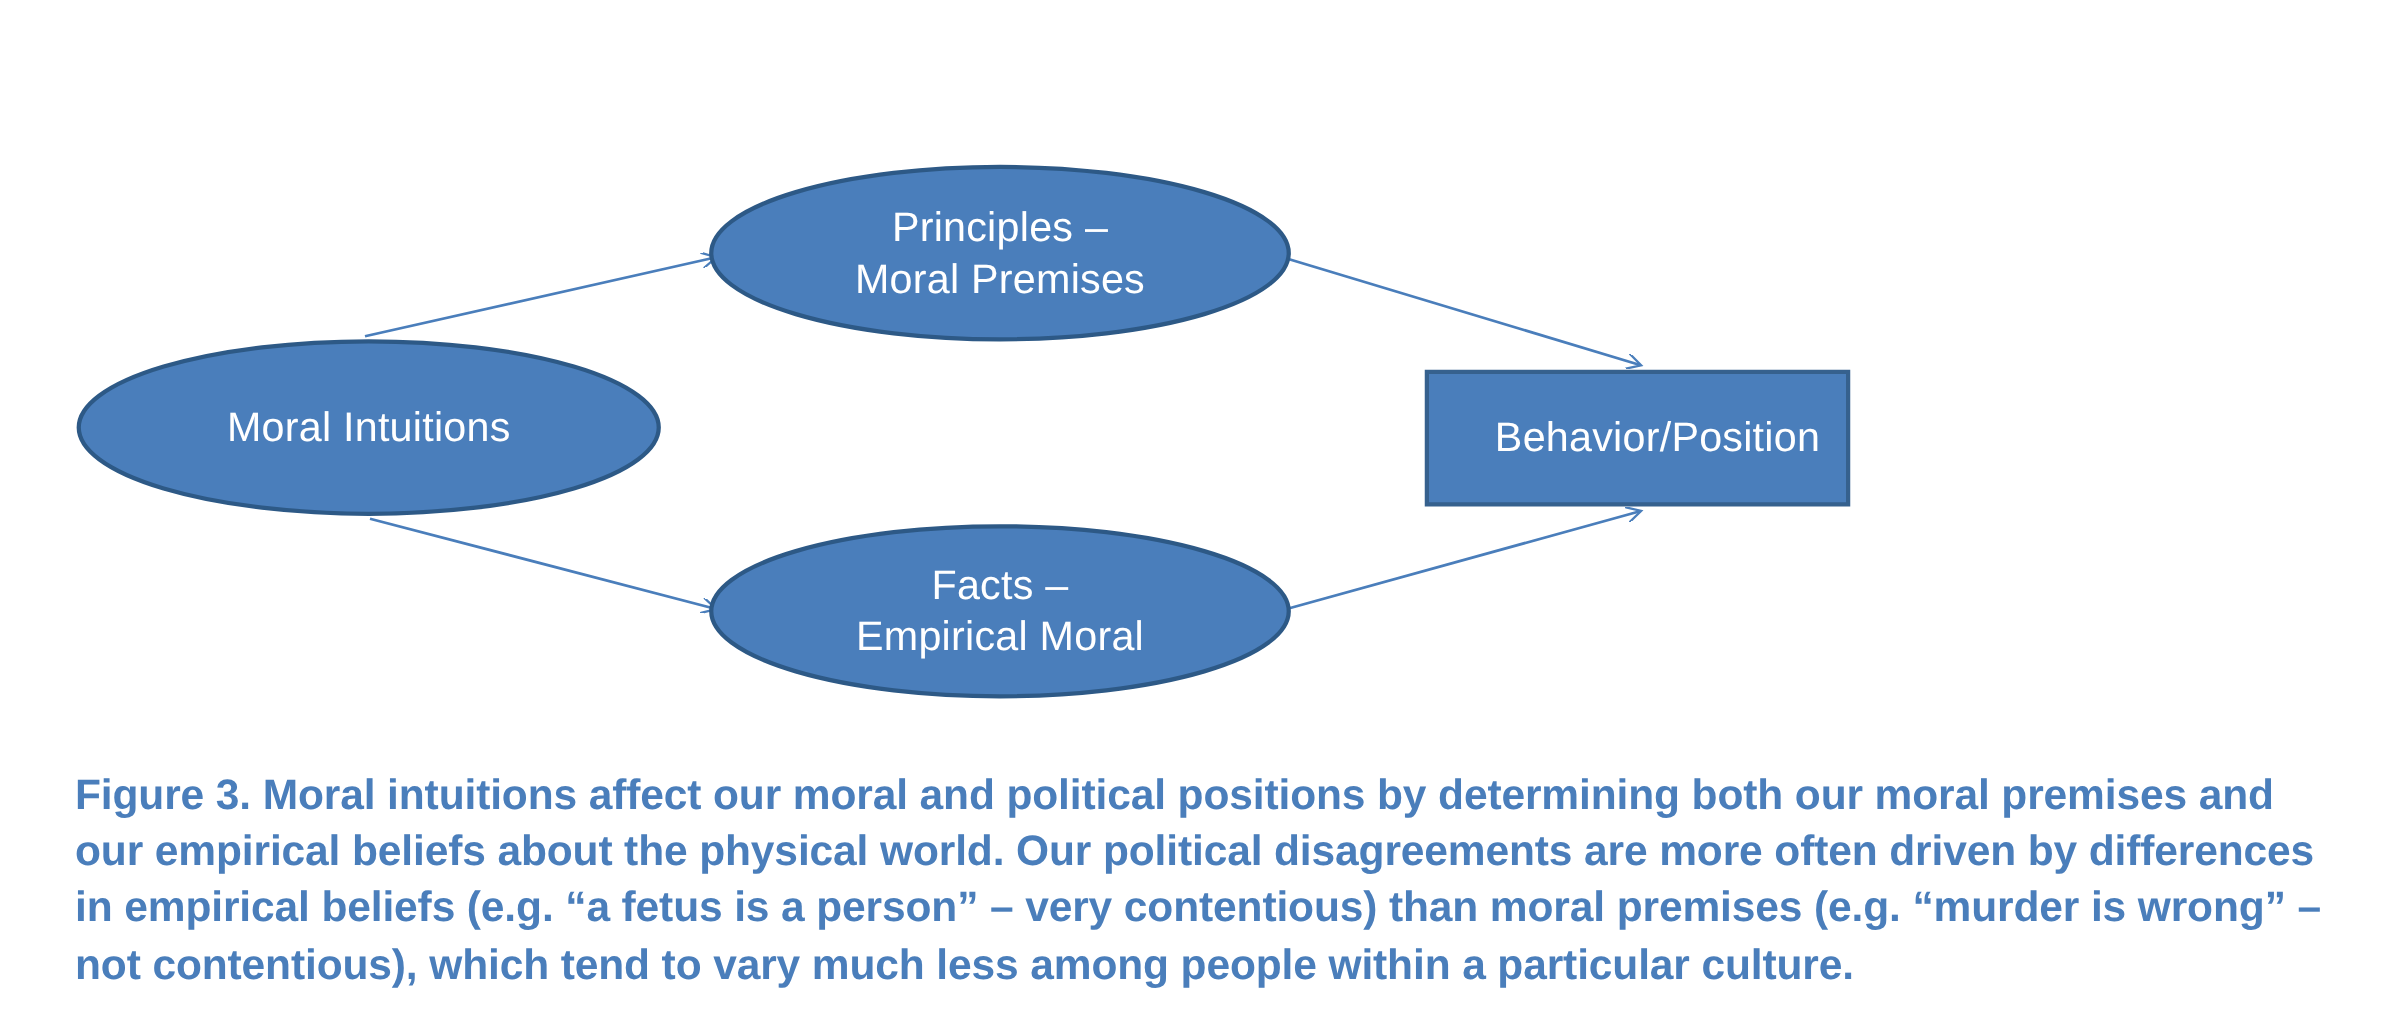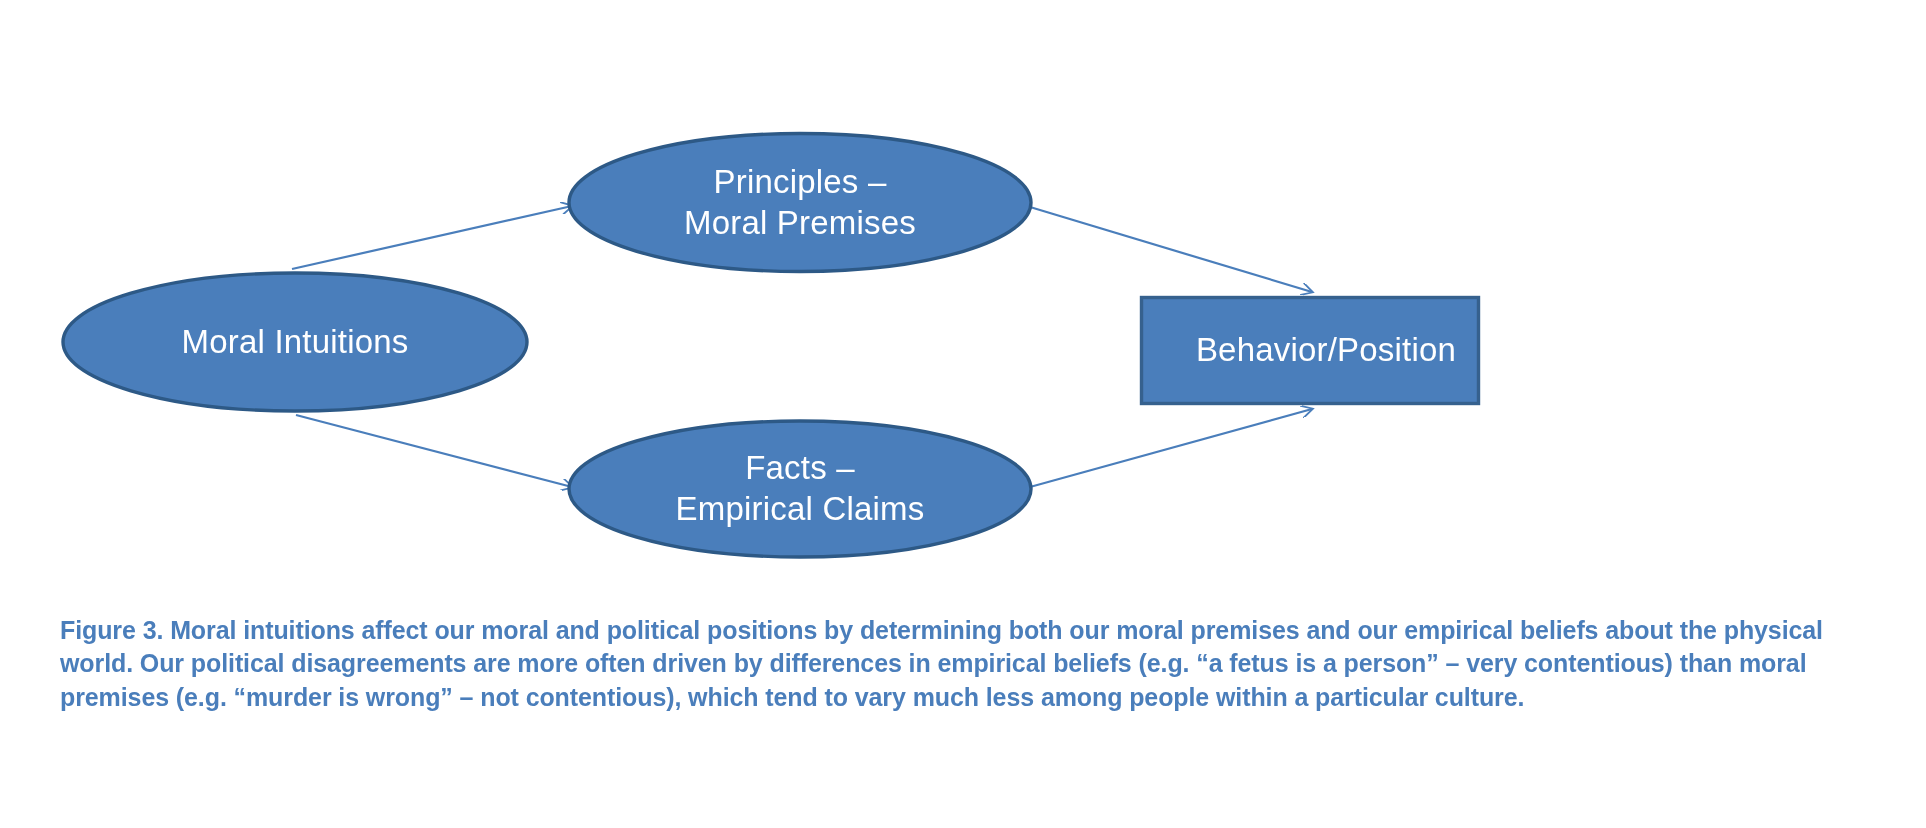--- a/index.html
+++ b/index.html
@@ -56,21 +56,21 @@
     left: 1140px; top: 296px; width: 372px; height: 109px;
   }
   #caption {
     position: absolute;
     left: 60px;
     top: 614px;
     width: 1810px;
     color: #4a7ebb;
     font-family: "Liberation Sans", sans-serif;
     font-weight: bold;
-    font-size: 25px;
+    font-size: 34px;
     line-height: 1.33;
     letter-spacing: -0.1px;
   }
 </style>
 </head>
 <body>
 
 <div id="page">
 
   <svg id="diagram-canvas" viewBox="0 0 1926 600" xmlns="http://www.w3.org/2000/svg">
@@ -95,19 +95,19 @@
       <rect x="1141.5" y="297.5" width="337" height="106" fill="#4a7ebb" stroke="#36618e" stroke-width="3.4"></rect>
     </g>
   </svg>
 
   <div class="node-label" id="label-moral-intuitions">Moral Intuitions</div>
 
   <div class="node-label" id="label-principles">Principles –
 Moral Premises</div>
 
   <div class="node-label" id="label-facts">Facts –
-Empirical Claims</div>
+Empirical Moral</div>
 
   <div class="node-label" id="label-behavior">Behavior/Position</div>
 
   <div id="caption">Figure 3. Moral intuitions affect our moral and political positions by determining both our moral premises and our empirical beliefs about the physical world. Our political disagreements are more often driven by differences in empirical beliefs (e.g. “a fetus is a person” – very contentious) than moral premises (e.g. “murder is wrong” – not contentious), which tend to vary much less among people within a particular culture.</div>
 
 </div>
 
 </body></html>

